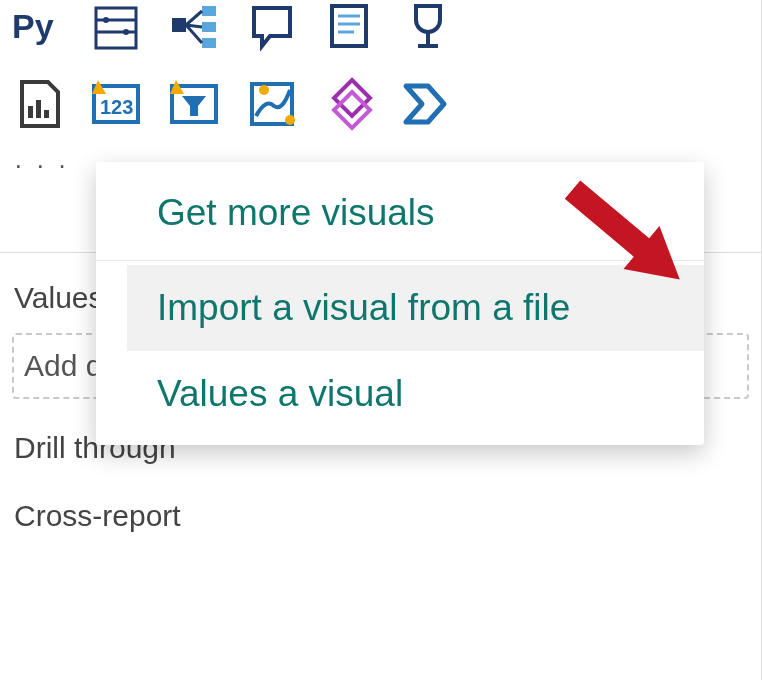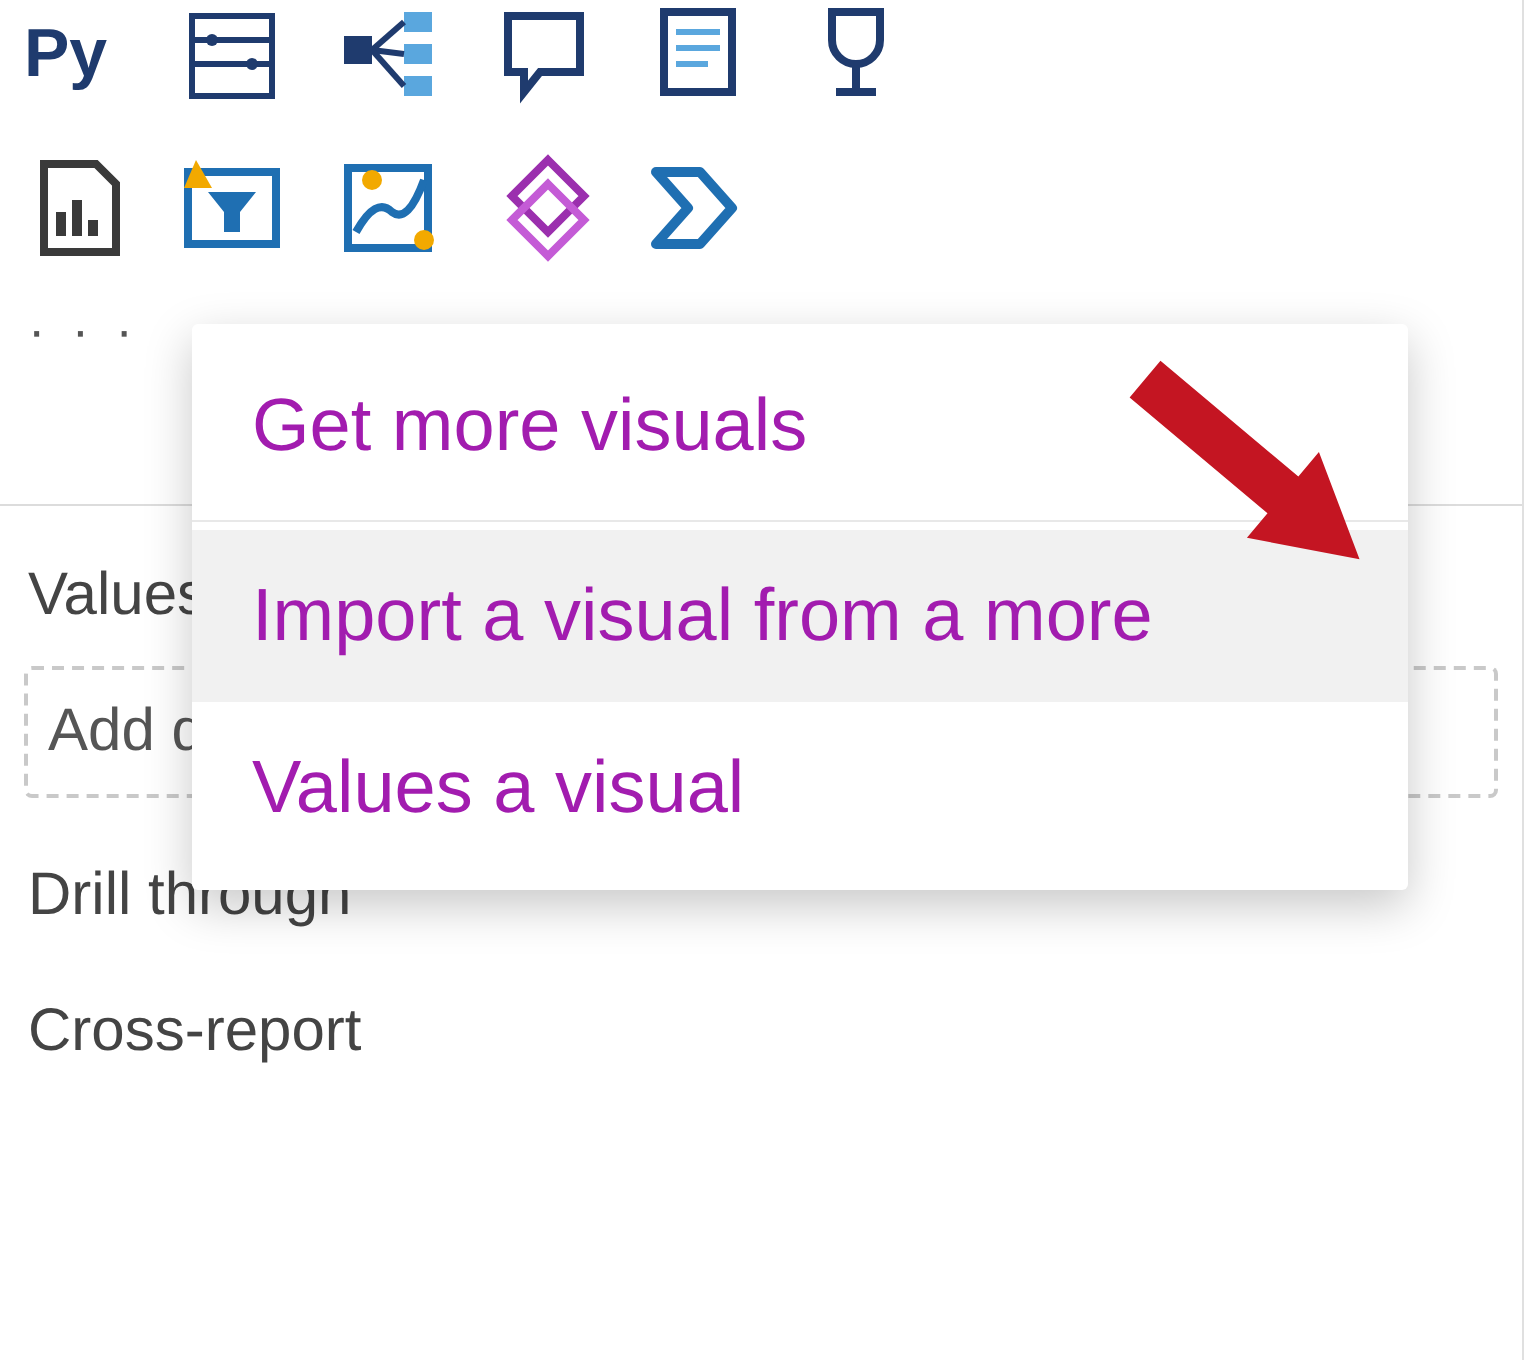--- a/index.html
+++ b/index.html
@@ -69,23 +69,24 @@
       top:162px;
       width:608px;
       background:#fff;
       box-shadow:0 8px 24px rgba(0,0,0,0.22);
       border-radius:3px;
       padding:8px 0;
       z-index:20;
     }
     .menu-item {
       font-size:37px;
-      color:#a21caf;
+      color:#0f766e;
       padding:22px 30px;
       cursor:pointer;
+      margin-left:31px;
     }
     .menu-item.highlight {
       background:#f1f1f1;
     }
     .menu-sep {
       height:1px;
       background:#e8e8e8;
       margin:4px 0;
     }
 
@@ -156,20 +157,27 @@
       <svg viewBox="0 0 56 56">
           <path d="M10 6 h26 l10 10 v34 h-36 z" fill="none" stroke="#3a3a3a" stroke-width="4"></path>
           <rect x="16" y="30" width="5" height="12" fill="#3a3a3a"></rect>
           <rect x="24" y="24" width="5" height="18" fill="#3a3a3a"></rect>
           <rect x="32" y="34" width="5" height="8" fill="#3a3a3a"></rect>
         </svg>
     </div>
     <div class="viz-icon">
       <svg viewBox="0 0 56 56">
           <rect x="4" y="10" width="44" height="36" fill="none" stroke="#1f6fb2" stroke-width="4"></rect>
+          <text x="10" y="38" font-size="20" fill="#1f6fb2" font-weight="600">123</text>
+          <polygon points="8,4 16,18 2,18" fill="#f2a900"></polygon>
+        </svg>
+    </div>
+    <div class="viz-icon">
+      <svg viewBox="0 0 56 56">
+          <rect x="4" y="10" width="44" height="36" fill="none" stroke="#1f6fb2" stroke-width="4"></rect>
           <path d="M14 20 h24 l-8 10 v10 h-8 v-10 z" fill="#1f6fb2"></path>
           <polygon points="8,4 16,18 2,18" fill="#f2a900"></polygon>
         </svg>
     </div>
     <div class="viz-icon">
       <svg viewBox="0 0 56 56">
           <rect x="6" y="8" width="40" height="40" fill="none" stroke="#1f6fb2" stroke-width="4"></rect>
           <path d="M10 40 q10 -18 18 -10 q8 6 16 -16" fill="none" stroke="#1f6fb2" stroke-width="4"></path>
           <circle cx="18" cy="14" r="5" fill="#f2a900"></circle>
           <circle cx="44" cy="44" r="5" fill="#f2a900"></circle>
@@ -198,21 +206,21 @@
 
   <div class="section-label tight">Drill through</div>
 
   <div class="section-label tight">Cross-report</div>
 
 </div>
 
 <div class="context-menu">
   <div class="menu-item">Get more visuals</div>
   <div class="menu-sep"></div>
-  <div class="menu-item highlight">Import a visual from a more</div>
+  <div class="menu-item highlight">Import a visual from a file</div>
   <div class="menu-item">Values a visual</div>
 </div>
 
 <svg class="arrow-annot" width="180" height="140">
   <g transform="rotate(40 90 50)">
     <polygon points="20,44 110,44 110,28 160,56 110,84 110,68 20,68" fill="#c41522"></polygon>
   </g>
 </svg>
 
 </body></html>

